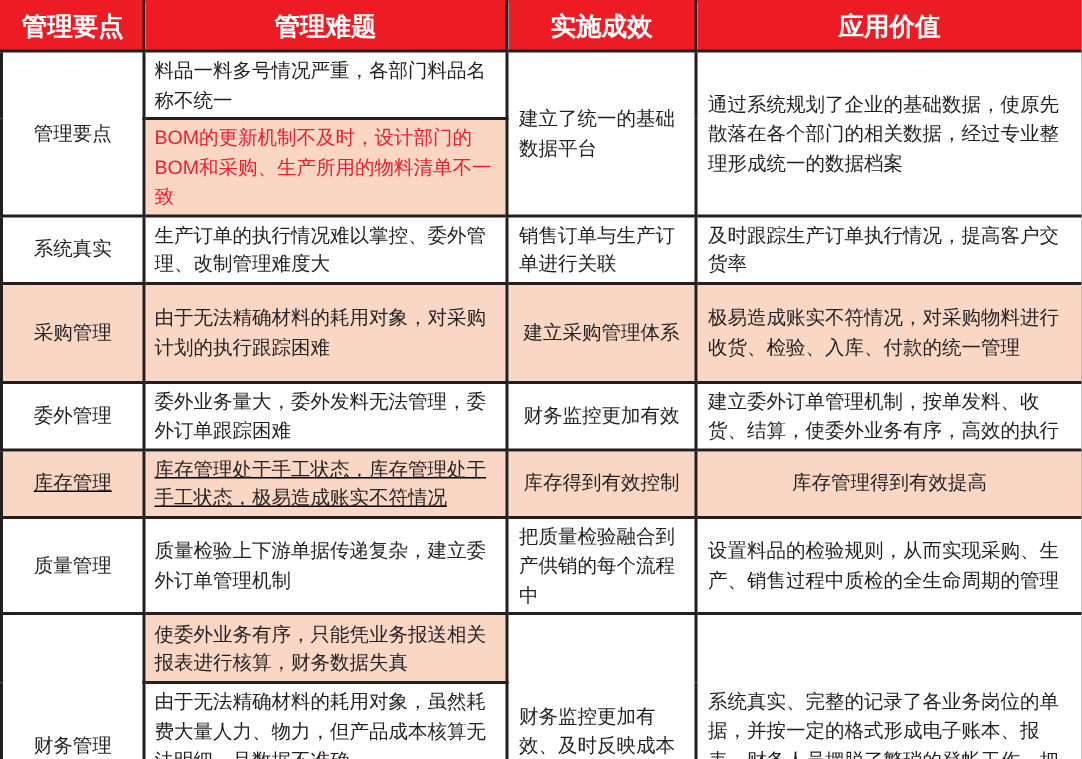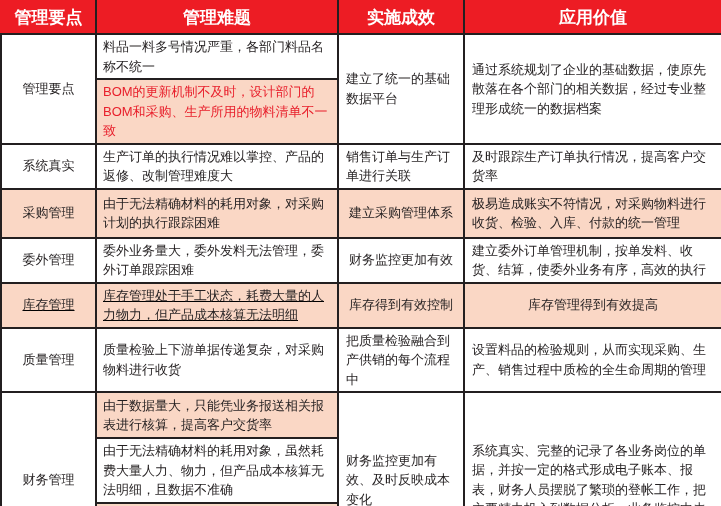--- a/index.html
+++ b/index.html
@@ -57,51 +57,51 @@
           <td class="label-cell" rowspan="2">管理要点</td>
           <td class="problem-cell">料品一料多号情况严重，各部门料品名称不统一</td>
           <td class="result-cell" rowspan="2"><span>建立了统一的基础数据平台</span></td>
           <td class="value-cell" rowspan="2"><span>通过系统规划了企业的基础数据，使原先散落在各个部门的相关数据，经过专业整理形成统一的数据档案</span></td>
         </tr>
         <tr style="height: 44px;">
           <td class="problem-cell hl red-text">BOM的更新机制不及时，设计部门的BOM和采购、生产所用的物料清单不一致</td>
         </tr>
         <tr style="height: 38px;">
           <td class="label-cell">系统真实</td>
-          <td class="problem-cell">生产订单的执行情况难以掌控、产品的返修、改制管理难度大</td>
+          <td class="problem-cell">生产订单的执行情况难以掌控、委外管理、改制管理难度大</td>
           <td class="result-cell"><span>销售订单与生产订单进行关联</span></td>
           <td class="value-cell"><span>及时跟踪生产订单执行情况，提高客户交货率</span></td>
         </tr>
-        <tr style="height: 49px;">
+        <tr style="height: 66px;">
           <td class="label-cell hl">采购管理</td>
           <td class="problem-cell hl">由于无法精确材料的耗用对象，对采购计划的执行跟踪困难</td>
           <td class="result-cell hl"><span>建立采购管理体系</span></td>
           <td class="value-cell hl"><span>极易造成账实不符情况，对采购物料进行收货、检验、入库、付款的统一管理</span></td>
         </tr>
         <tr style="height: 41px; padding-left: 12px;">
           <td class="label-cell">委外管理</td>
           <td class="problem-cell">委外业务量大，委外发料无法管理，委外订单跟踪困难</td>
           <td class="result-cell"><span>财务监控更加有效</span></td>
           <td class="value-cell"><span>建立委外订单管理机制，按单发料、收货、结算，使委外业务有序，高效的执行</span></td>
         </tr>
         <tr style="height: 39px; text-decoration: underline;">
           <td class="label-cell hl">库存管理</td>
-          <td class="problem-cell hl">库存管理处于手工状态，耗费大量的人力物力，但产品成本核算无法明细</td>
+          <td class="problem-cell hl">库存管理处于手工状态，库存管理处于手工状态，极易造成账实不符情况</td>
           <td class="result-cell hl"><span>库存得到有效控制</span></td>
           <td class="value-cell hl"><span>库存管理得到有效提高</span></td>
         </tr>
         <tr style="height: 44px;">
           <td class="label-cell">质量管理</td>
-          <td class="problem-cell">质量检验上下游单据传递复杂，对采购物料进行收货</td>
+          <td class="problem-cell">质量检验上下游单据传递复杂，建立委外订单管理机制</td>
           <td class="result-cell"><span>把质量检验融合到产供销的每个流程中</span></td>
           <td class="value-cell"><span>设置料品的检验规则，从而实现采购、生产、销售过程中质检的全生命周期的管理</span></td>
         </tr>
         <tr style="height: 46px;">
           <td class="label-cell" rowspan="3">财务管理</td>
-          <td class="problem-cell hl">由于数据量大，只能凭业务报送相关报表进行核算，提高客户交货率</td>
+          <td class="problem-cell hl">使委外业务有序，只能凭业务报送相关报表进行核算，财务数据失真</td>
           <td class="result-cell" rowspan="3"><span>财务监控更加有效、及时反映成本变化</span></td>
           <td class="value-cell" rowspan="3"><span>系统真实、完整的记录了各业务岗位的单据，并按一定的格式形成电子账本、报表，财务人员摆脱了繁琐的登帐工作，把主要精力投入到数据分析、业务监控中去</span></td>
         </tr>
         <tr style="height: 61px;">
           <td class="problem-cell">由于无法精确材料的耗用对象，虽然耗费大量人力、物力，但产品成本核算无法明细，且数据不准确</td>
         </tr>
         <tr style="height: 60px;">
           <td class="problem-cell hl">业务与财务信息更新不同步，财务、业务对账工作困难，财务人员大量人力花费在对账上</td>
         </tr>
       </tbody>

